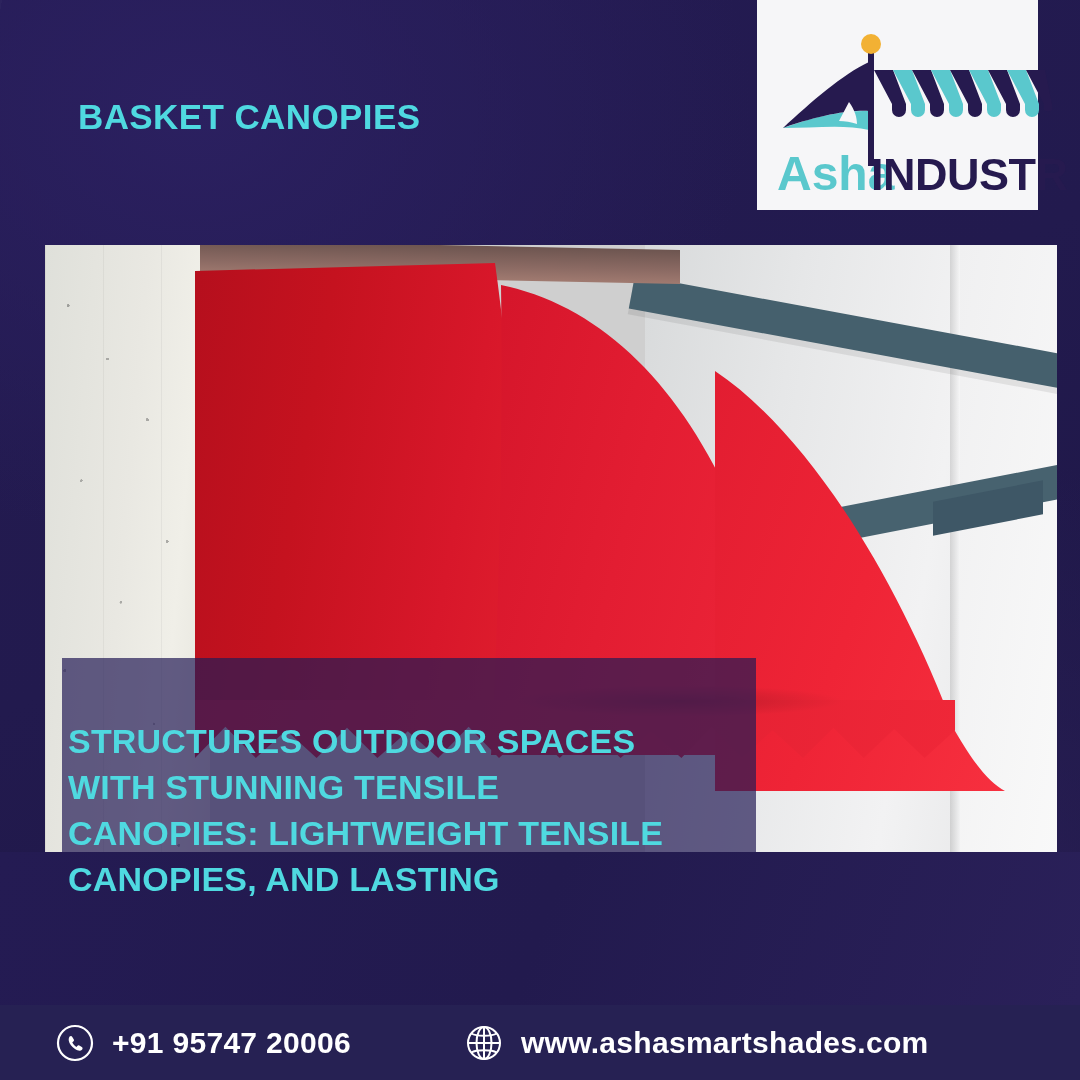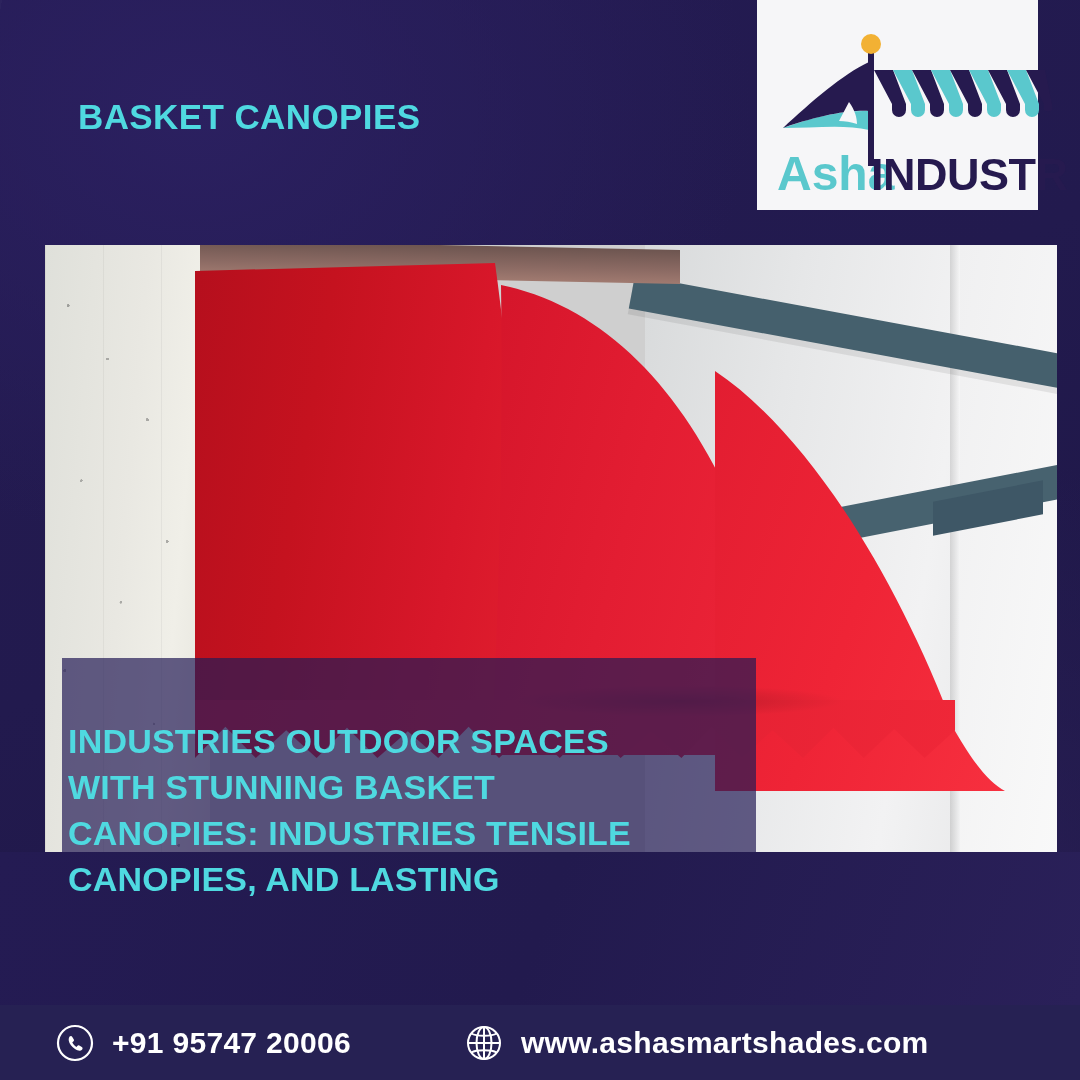--- a/index.html
+++ b/index.html
@@ -248,23 +248,23 @@
       </div>
       <div class="canopy-shadow"></div>
     </div>
     <div class="corner-cut"></div>
   </div>
 
   <div class="overlay-soft"></div>
   <div class="overlay-solid"></div>
 
   <div class="body-copy">
-    <div>INDUSTRIES OUTDOOR SPACES</div>
-    <div>WITH STUNNING BASKET</div>
-    <div>CANOPIES: INDUSTRIES TENSILE</div>
+    <div>STRUCTURES OUTDOOR SPACES</div>
+    <div>WITH STUNNING TENSILE</div>
+    <div>CANOPIES: LIGHTWEIGHT TENSILE</div>
     <div>CANOPIES, AND LASTING</div>
   </div>
 
   <div class="footer">
 
     <div class="f-item f-phone">
       <svg class="f-icon" viewBox="0 0 38 38">
         <circle cx="19" cy="19" r="17" fill="none" stroke="#ffffff" stroke-width="2.2"></circle>
         <path d="M13.6 12.6 c1.1-1 2.2-0.6 2.7 0.3 l1.5 2.6 c0.4 0.8 0.2 1.5-0.5 2 l-1 0.8 c0.5 1.6 2.3 3.6 4.1 4.6 l0.9-1 c0.6-0.6 1.3-0.7 2-0.3 l2.5 1.5 c0.9 0.6 1.1 1.7 0.2 2.6 -1.6 1.7-4.1 1.2-7-0.7 -3-2-5.8-5.3-6.2-8.2 -0.2-1.6 0-2.8 0.8-4.2 z" fill="#ffffff"></path>
       </svg>

